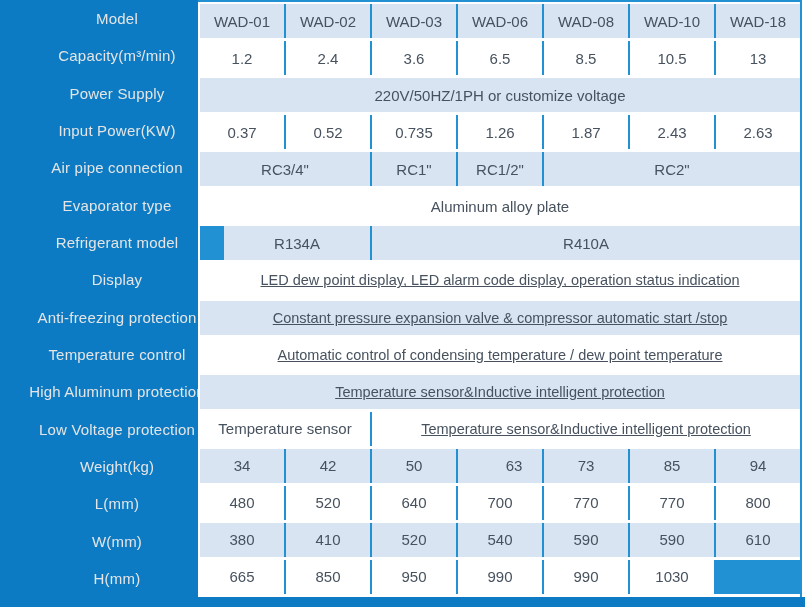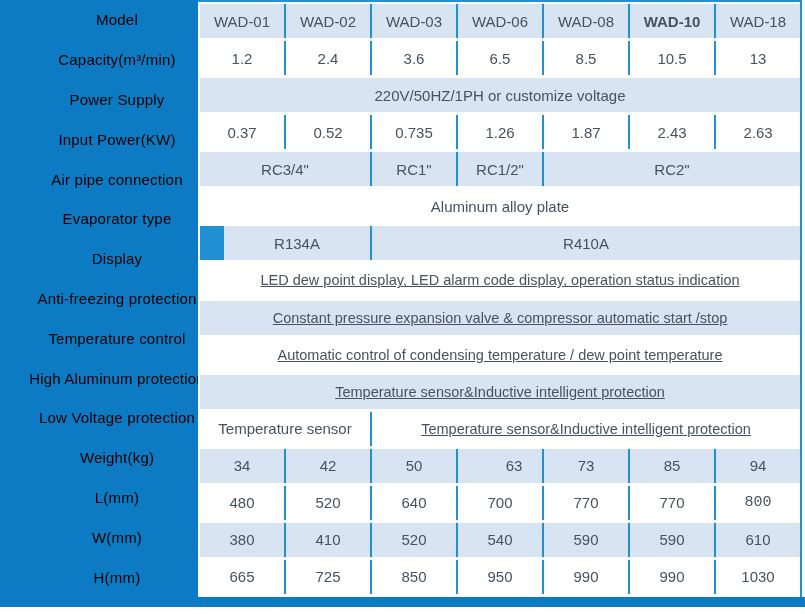--- a/index.html
+++ b/index.html
@@ -20,21 +20,21 @@
   
   .label-col{
     position:absolute;left:0;top:0;
     width:198px;height:597px;
     background:var(--brand-blue);
     display:flex;flex-direction:column;
   }
   .label-cell{
     flex:1;
     display:flex;align-items:center;justify-content:center;
-    color:#000000;
+    color:#e5e5e5;
     font-size:15px;
     letter-spacing:.2px;
     white-space:nowrap;
     margin-left:36px;
   }
   
   .bottom-bar{
     position:absolute;left:0;top:597px;
     width:805px;height:10px;
     background:var(--brand-blue);
@@ -74,38 +74,39 @@
 <body>
 
 <div class="app">
   <div class="label-col">
       <div class="label-cell">Model</div>
       <div class="label-cell">Capacity(m³/min)</div>
       <div class="label-cell">Power Supply</div>
       <div class="label-cell">Input Power(KW)</div>
       <div class="label-cell">Air pipe connection</div>
       <div class="label-cell">Evaporator type</div>
+      <div class="label-cell">Refrigerant model</div>
       <div class="label-cell">Display</div>
       <div class="label-cell">Anti-freezing protection</div>
       <div class="label-cell">Temperature control</div>
       <div class="label-cell">High Aluminum protection</div>
       <div class="label-cell">Low Voltage protection</div>
       <div class="label-cell">Weight(kg)</div>
       <div class="label-cell">L(mm)</div>
       <div class="label-cell">W(mm)</div>
       <div class="label-cell">H(mm)</div>
     </div>
   <div class="data-area">
       <div class="spec-row blue">
         <div class="cell" style="grid-column: span 1;">WAD-01</div>
         <div class="cell" style="grid-column: span 1;">WAD-02</div>
         <div class="cell" style="grid-column: span 1;">WAD-03</div>
         <div class="cell" style="grid-column: span 1;">WAD-06</div>
         <div class="cell" style="grid-column: span 1;">WAD-08</div>
-        <div class="cell" style="grid-column: span 1; font-weight: bold;">WAD-10</div>
+        <div class="cell" style="grid-column: span 1;">WAD-10</div>
         <div class="cell" style="grid-column: span 1;">WAD-18</div>
       </div>
       <div class="spec-row white">
         <div class="cell" style="grid-column: span 1;">1.2</div>
         <div class="cell" style="grid-column: span 1;">2.4</div>
         <div class="cell" style="grid-column: span 1;">3.6</div>
         <div class="cell" style="grid-column: span 1;">6.5</div>
         <div class="cell" style="grid-column: span 1;">8.5</div>
         <div class="cell" style="grid-column: span 1;">10.5</div>
         <div class="cell" style="grid-column: span 1;">13</div>
@@ -160,34 +161,33 @@
         <div class="cell" style="grid-column: span 1;">85</div>
         <div class="cell" style="grid-column: span 1;">94</div>
       </div>
       <div class="spec-row white">
         <div class="cell" style="grid-column: span 1;">480</div>
         <div class="cell" style="grid-column: span 1;">520</div>
         <div class="cell" style="grid-column: span 1;">640</div>
         <div class="cell" style="grid-column: span 1;">700</div>
         <div class="cell" style="grid-column: span 1;">770</div>
         <div class="cell" style="grid-column: span 1;">770</div>
-        <div class="cell" style="grid-column: span 1; font-family: Liberation Mono, monospace;">800</div>
+        <div class="cell" style="grid-column: span 1;">800</div>
       </div>
       <div class="spec-row blue">
         <div class="cell" style="grid-column: span 1;">380</div>
         <div class="cell" style="grid-column: span 1;">410</div>
         <div class="cell" style="grid-column: span 1;">520</div>
         <div class="cell" style="grid-column: span 1;">540</div>
         <div class="cell" style="grid-column: span 1;">590</div>
         <div class="cell" style="grid-column: span 1;">590</div>
         <div class="cell" style="grid-column: span 1;">610</div>
       </div>
       <div class="spec-row white">
         <div class="cell" style="grid-column: span 1;">665</div>
-        <div class="cell" style="grid-column: span 1;">725</div>
         <div class="cell" style="grid-column: span 1;">850</div>
         <div class="cell" style="grid-column: span 1;">950</div>
         <div class="cell" style="grid-column: span 1;">990</div>
         <div class="cell" style="grid-column: span 1;">990</div>
         <div class="cell" style="grid-column: span 1;">1030</div>
       </div>
     </div>
   <div class="bottom-bar"></div>
 </div>
 

